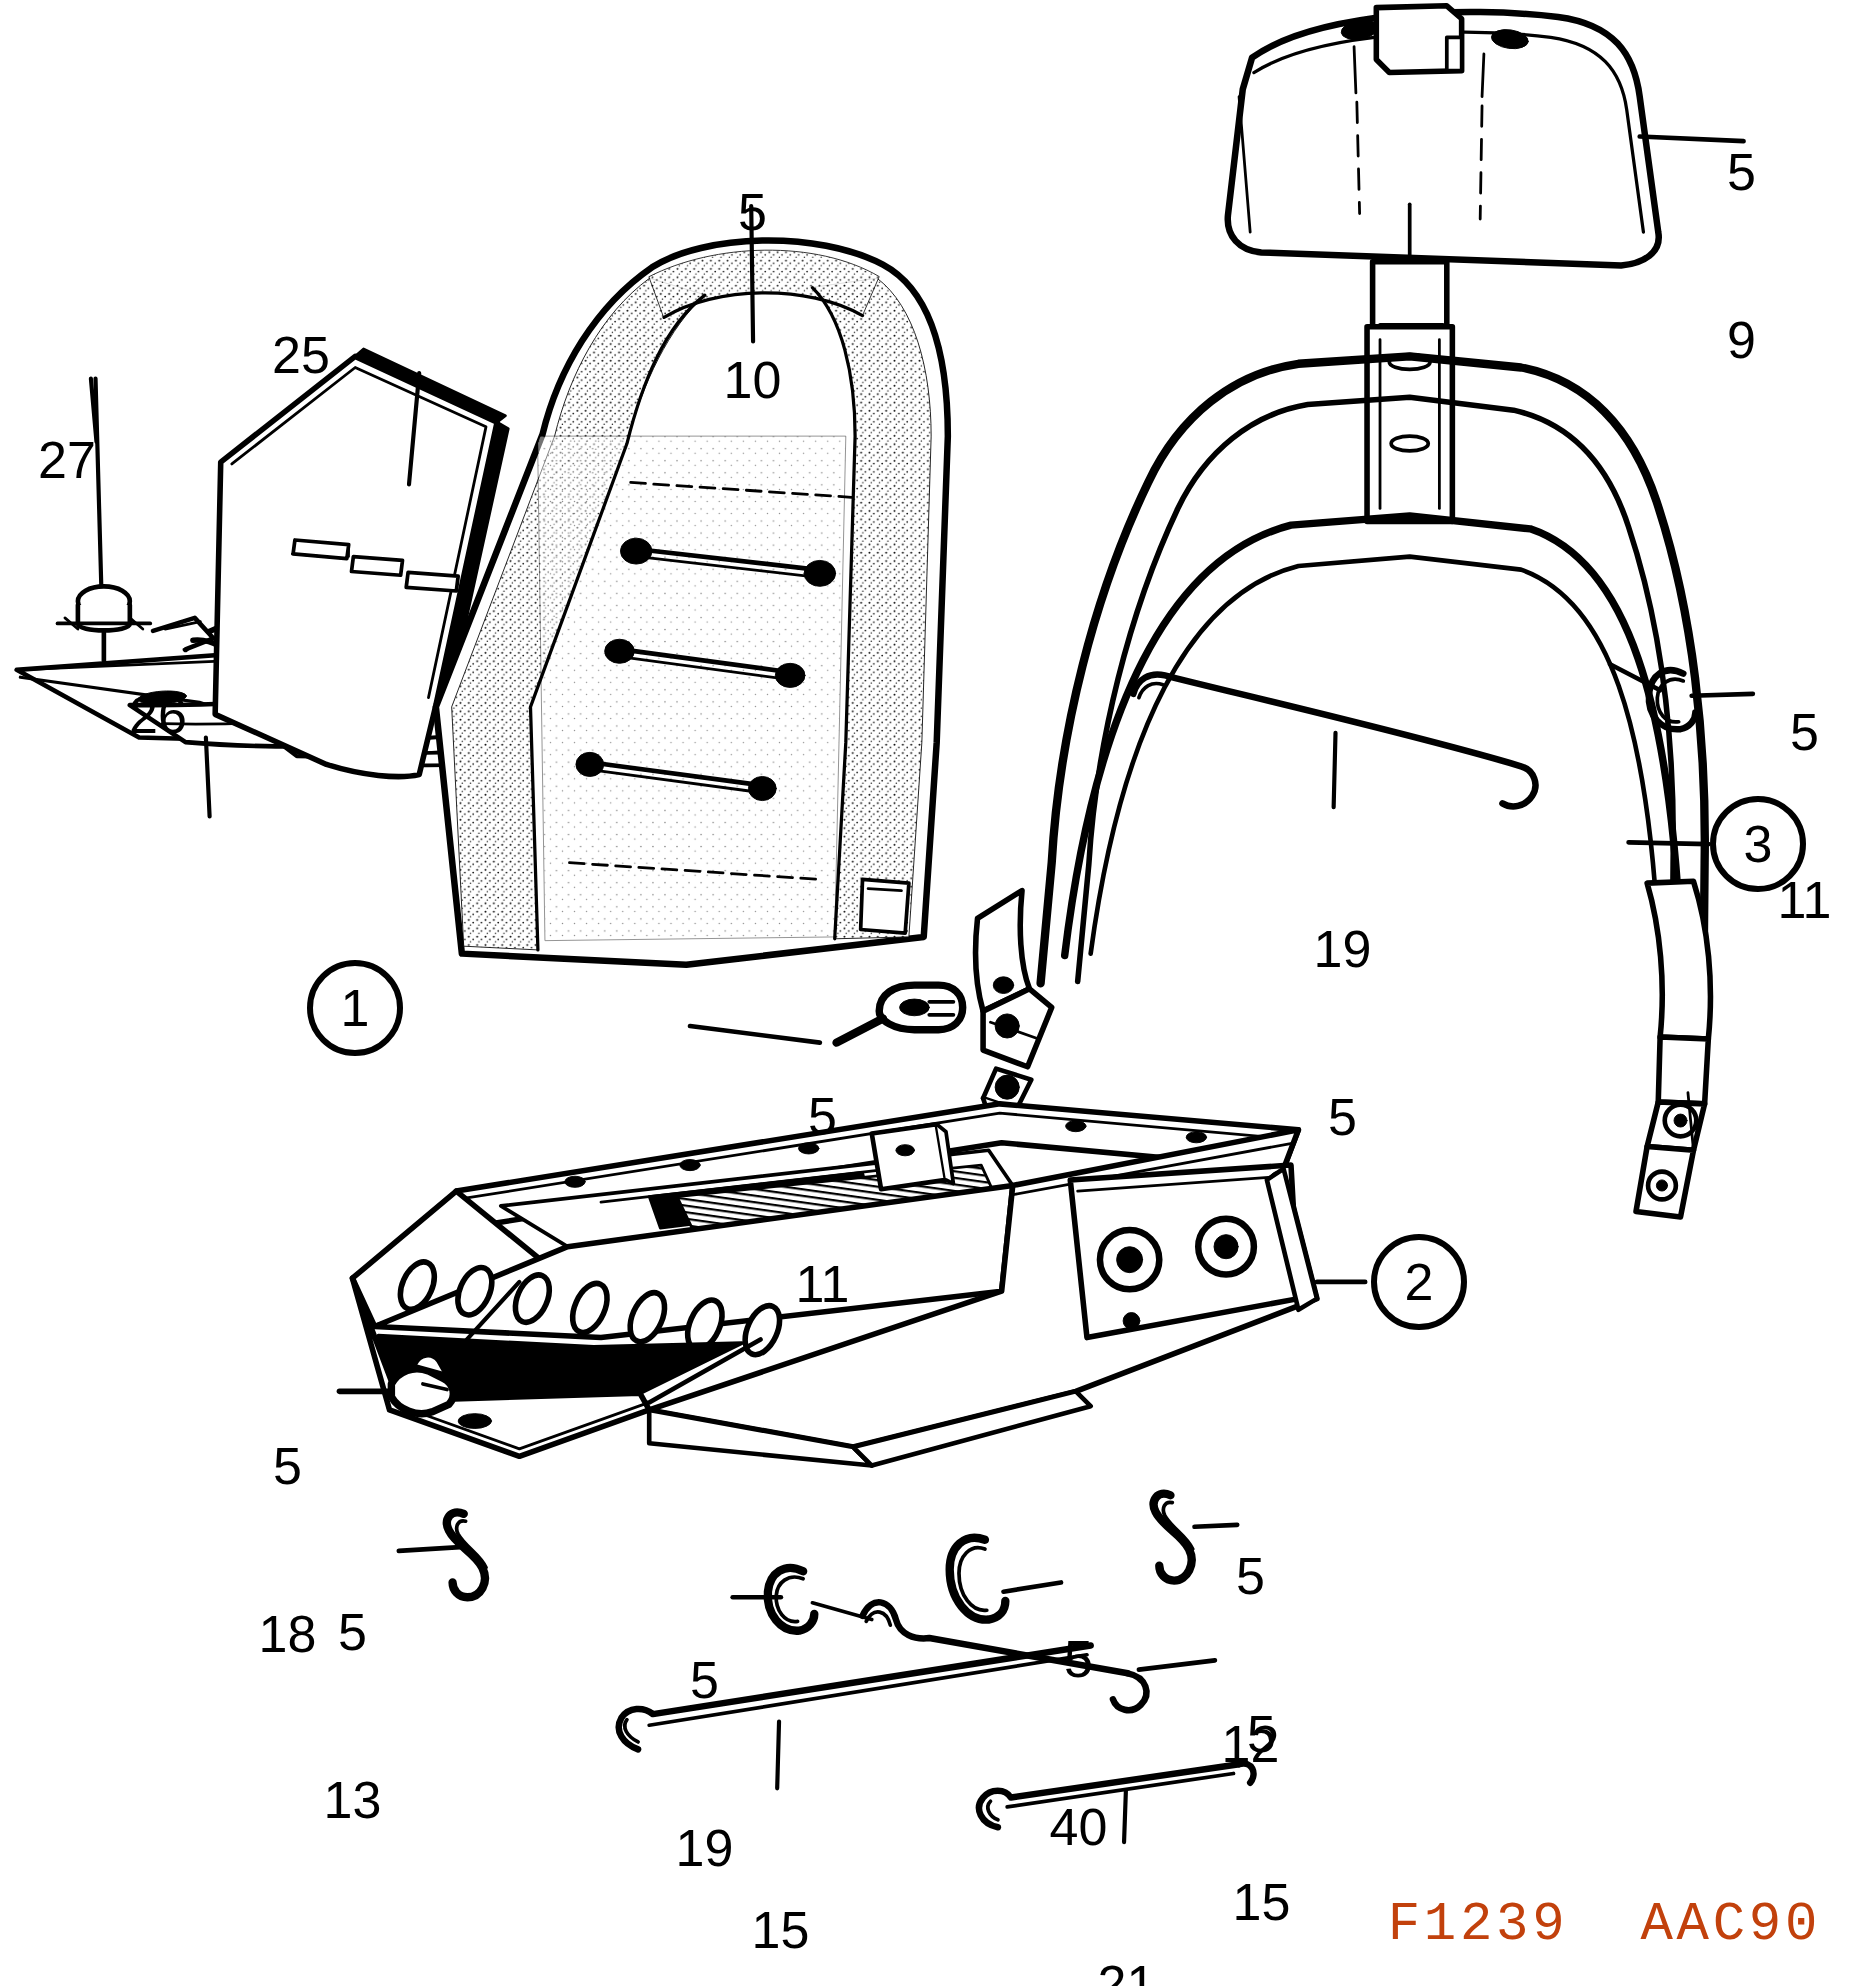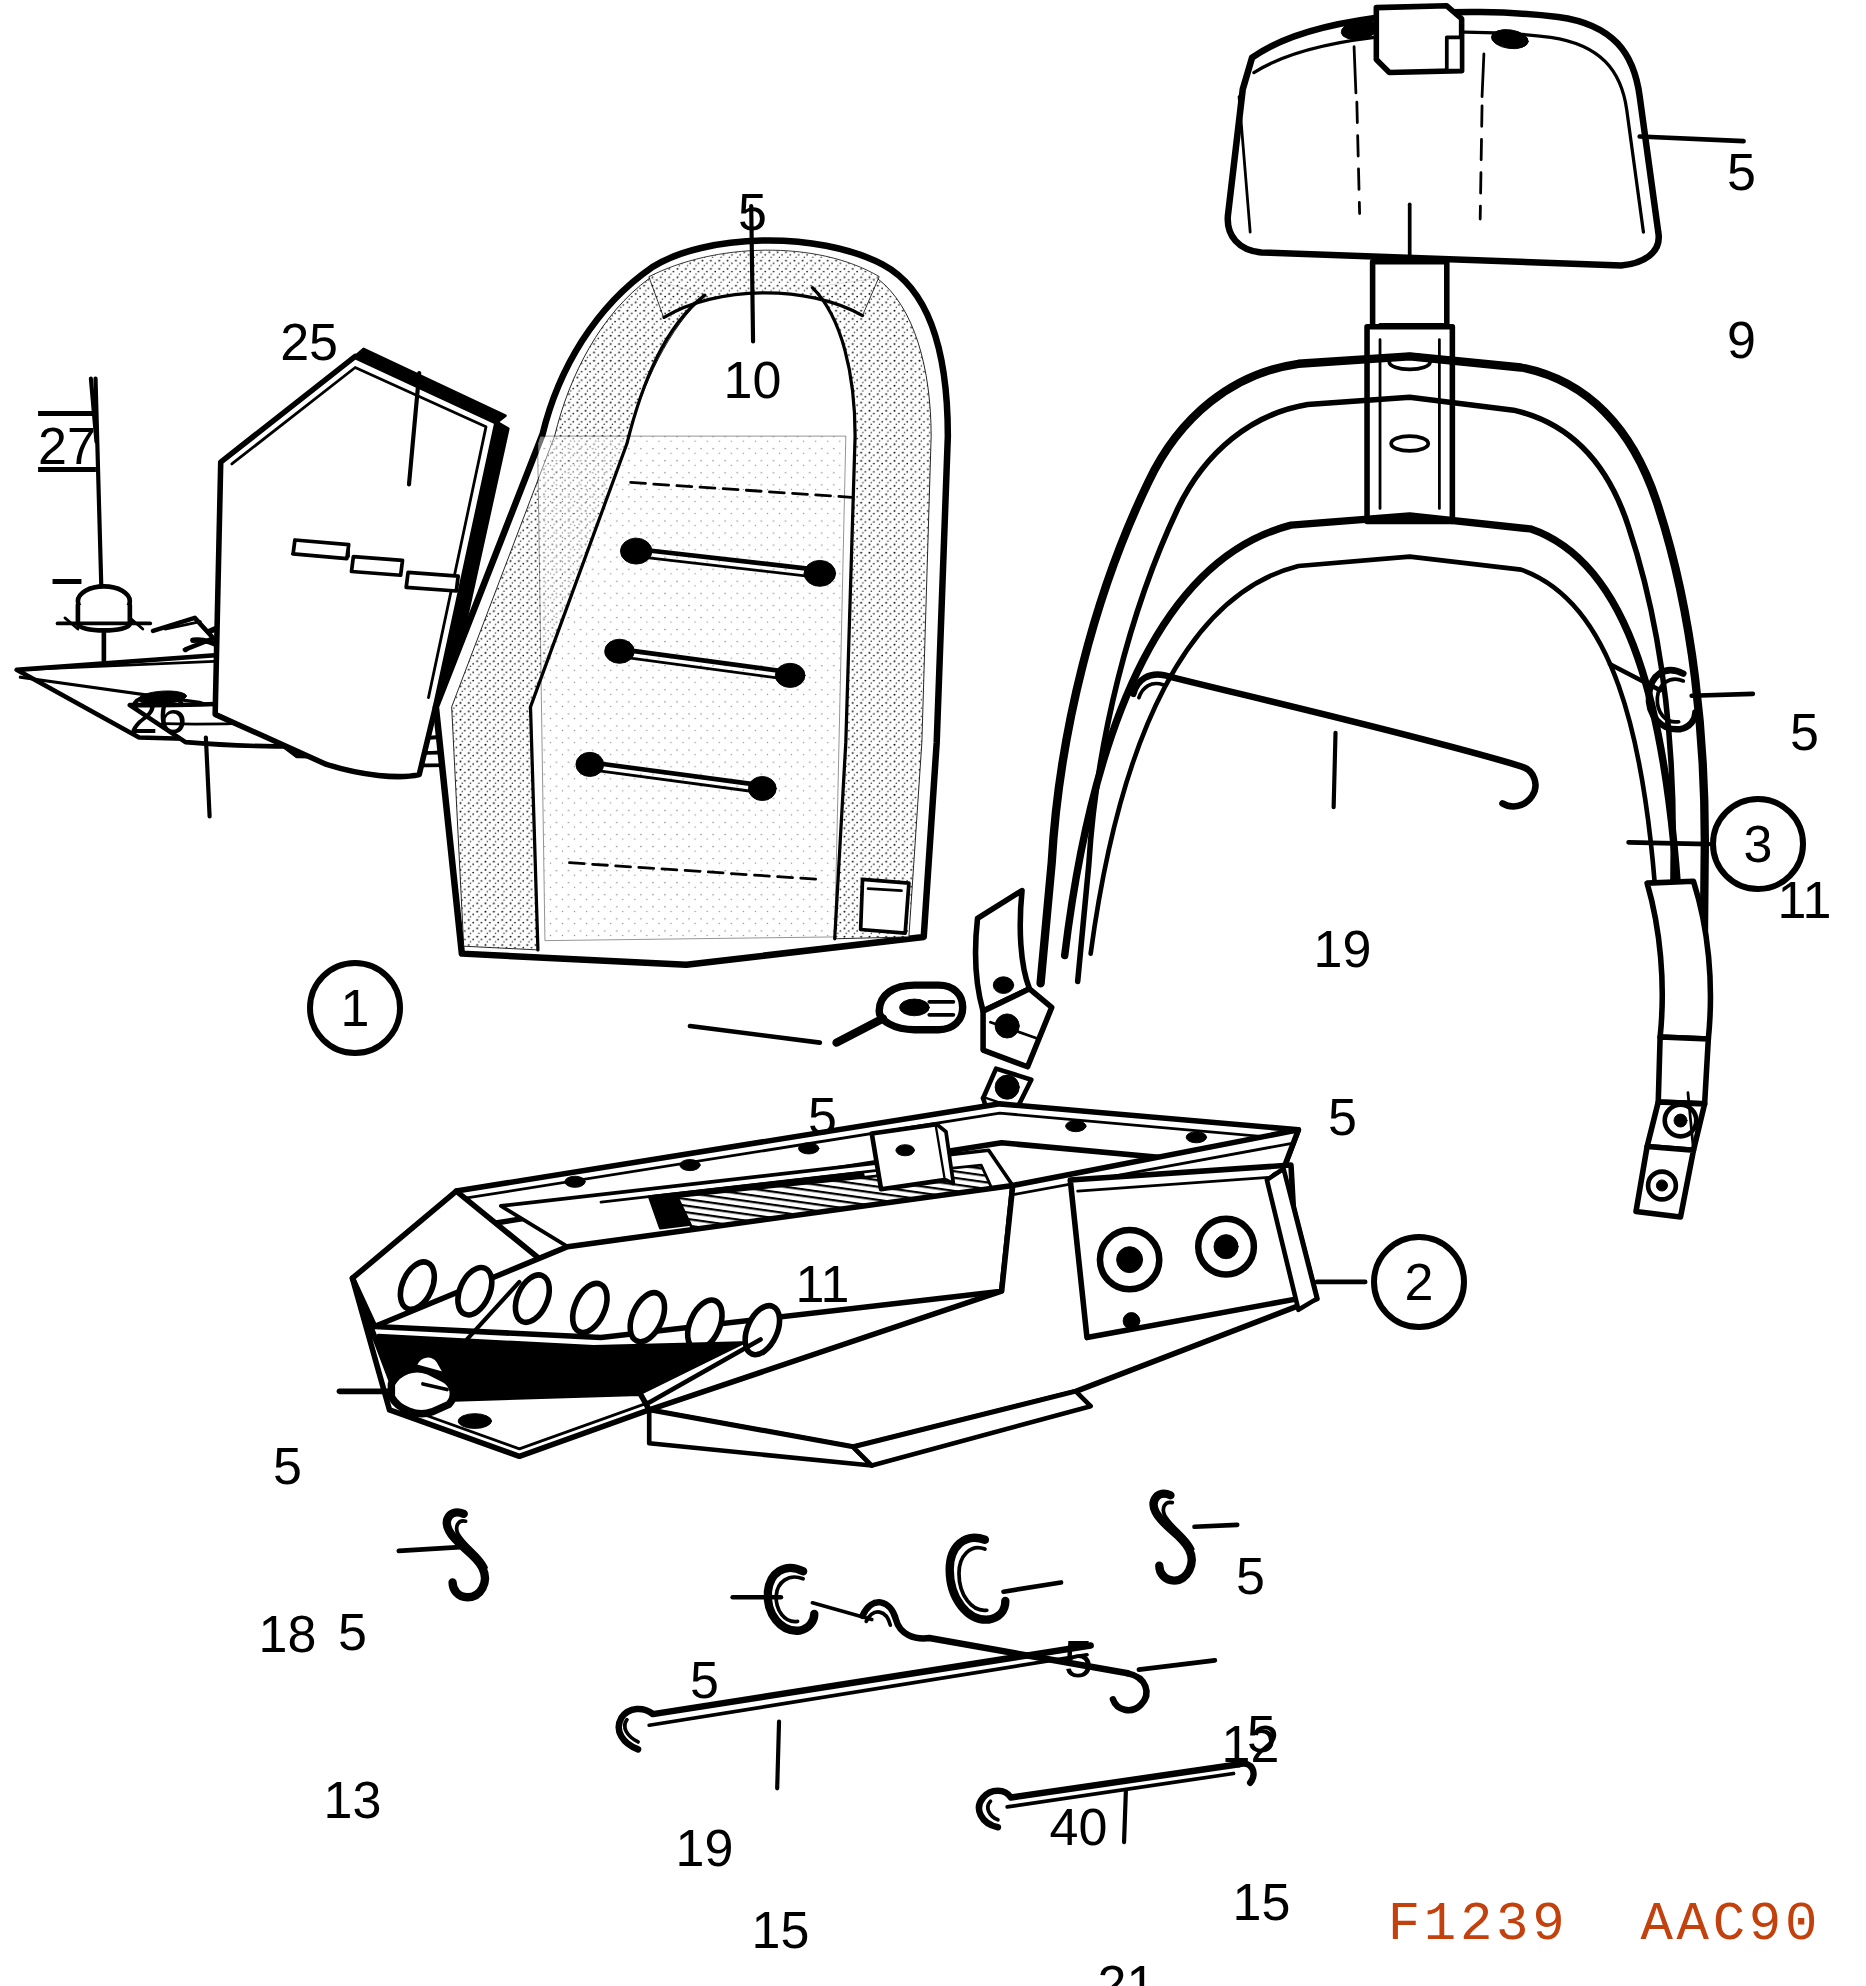--- a/index.html
+++ b/index.html
@@ -450,25 +450,25 @@
 
     </g>
   </svg>
 
   <div class="circ" style="left:307px;top:960px;">1</div>
 
   <div class="circ" style="left:1371px;top:1234px;">2</div>
 
   <div class="circ" style="left:1710px;top:796px;">3</div>
 
-  <div class="lbl ctr" style="left:30px;top:306px;width:74px;text-decoration:underline;">
+  <div class="lbl ctr" style="left:30px;top:320px;width:74px;">
     <span class="ln">27</span>
   </div>
 
-  <div class="lbl ctr" style="left:264px;top:202px;width:74px;text-align:right;">
+  <div class="lbl ctr" style="left:264px;top:215px;width:74px;">
     <span class="ln">25</span>
   </div>
 
   <div class="lbl ctr" style="left:121px;top:575px;width:74px;">
     <span class="ln">26</span>
   </div>
 
   <div class="lbl ctr" style="left:697px;top:72px;width:111px;">
     <span class="ln">5</span>
     <span class="ln">10</span>

